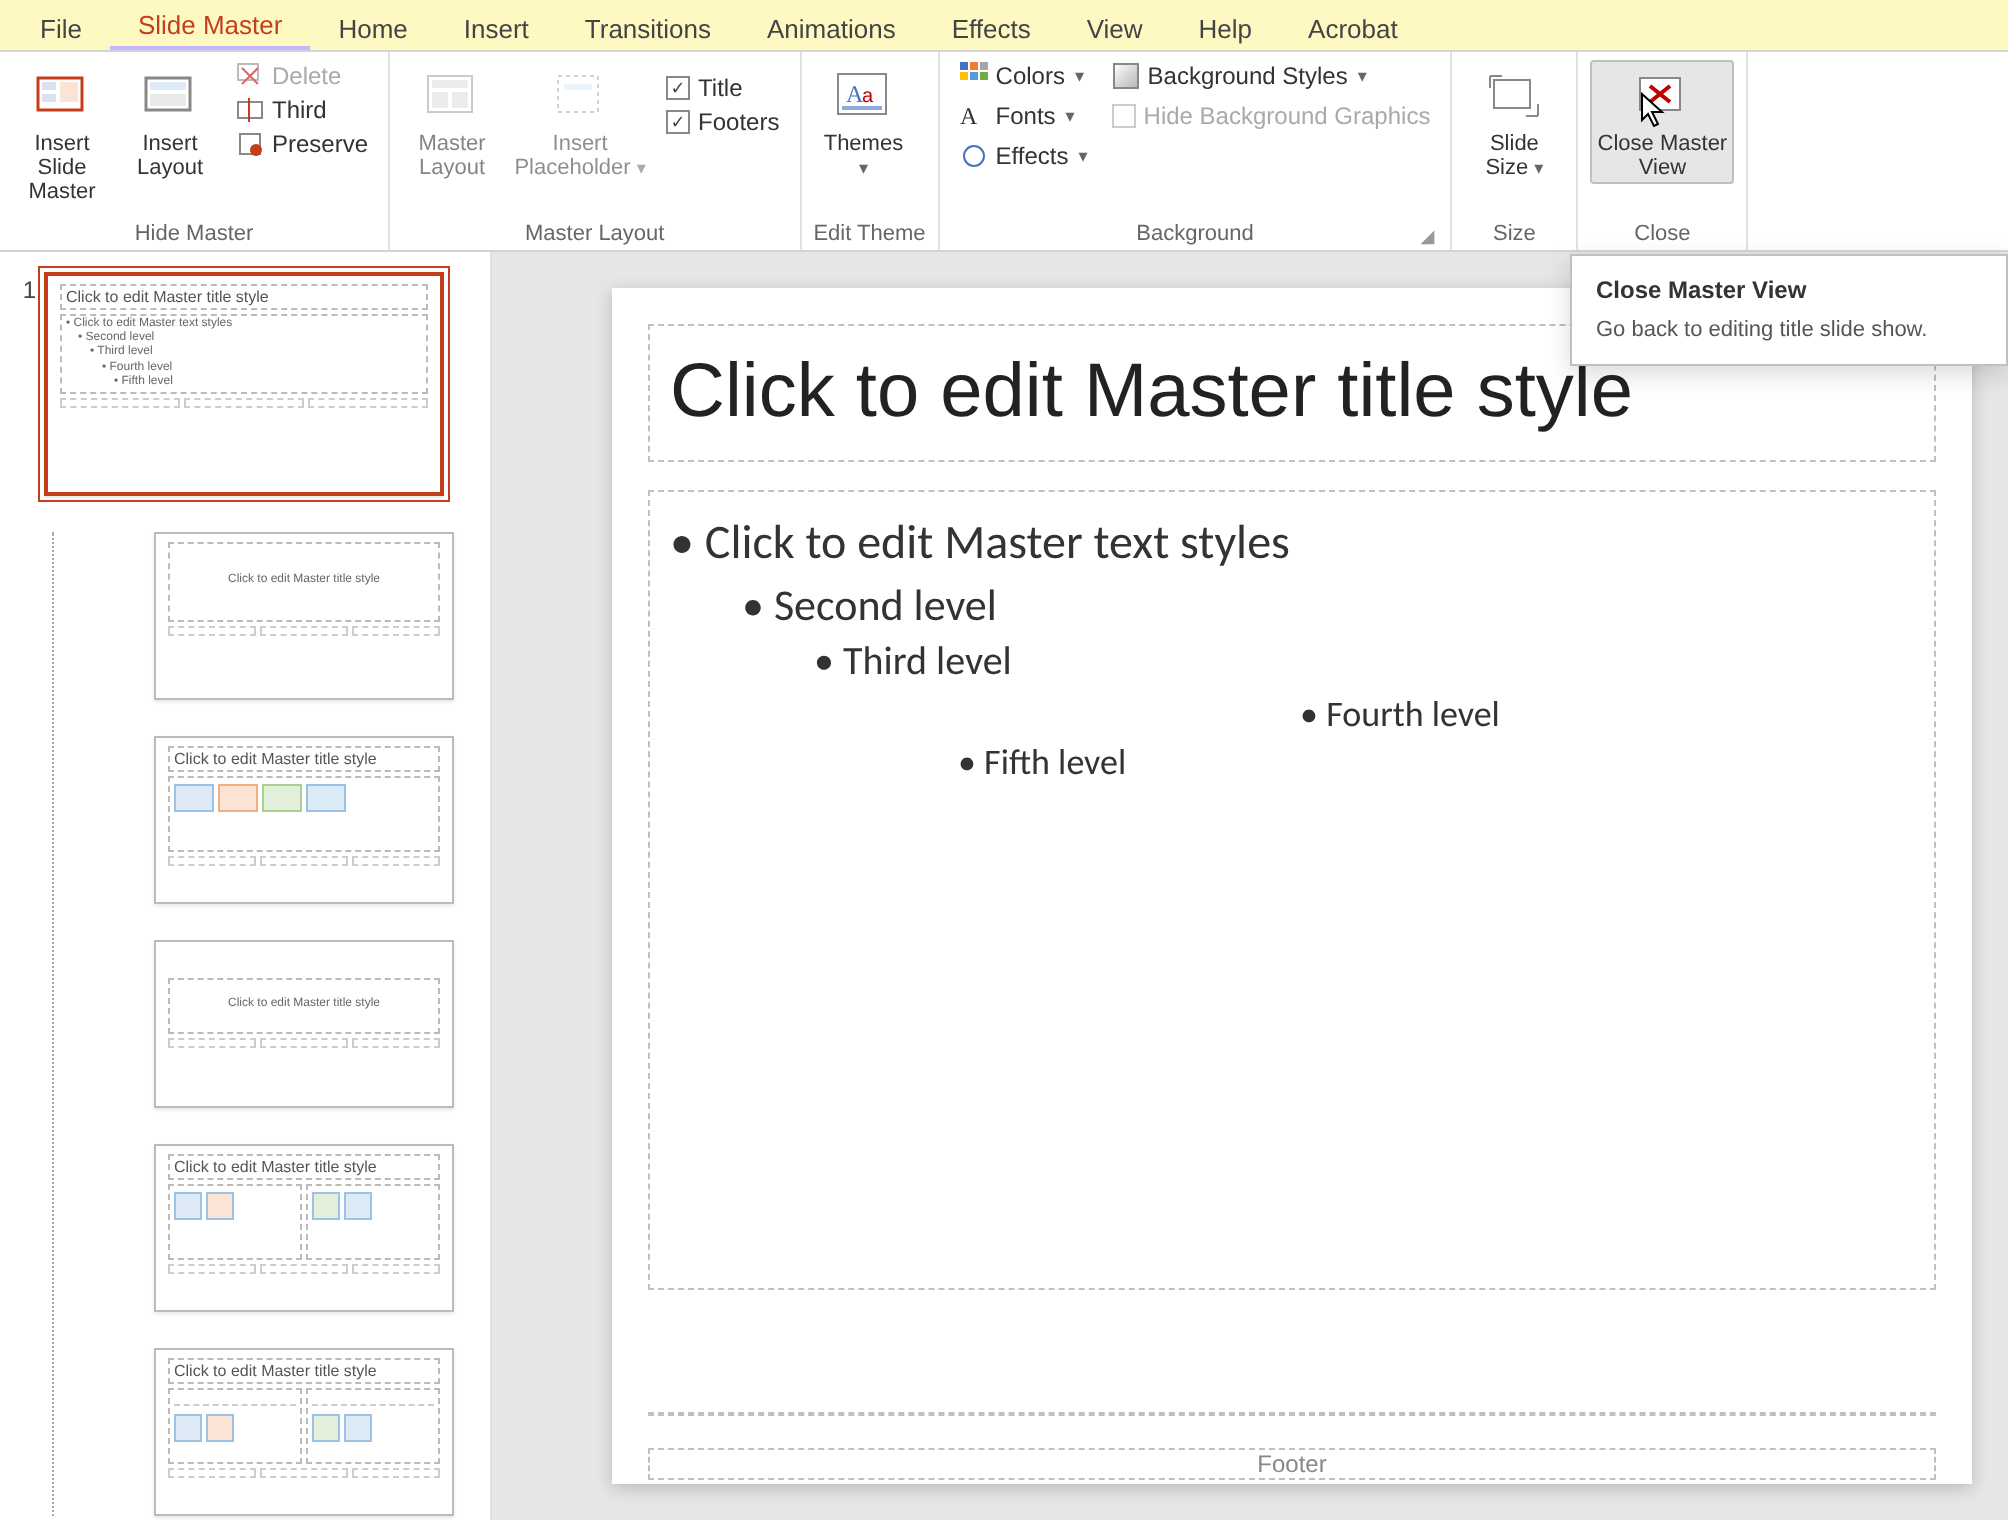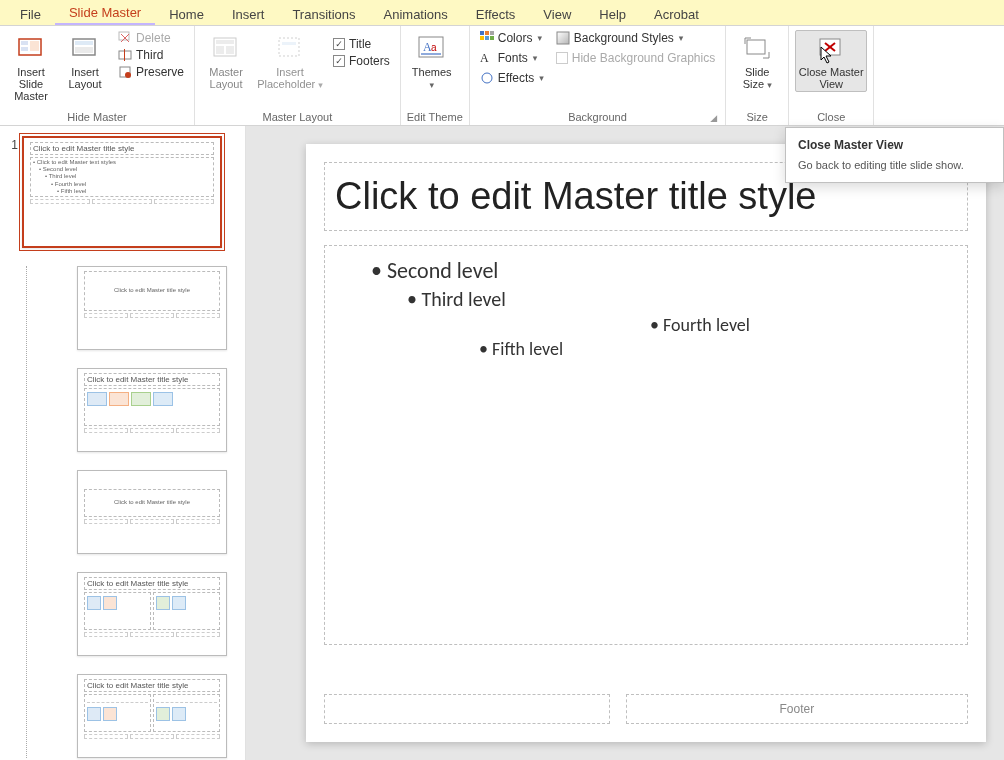--- a/index.html
+++ b/index.html
@@ -53,21 +53,21 @@
   .ph.title .tx { font-size: 38px; font-family: "Calibri Light", "Segoe UI Light", Arial; color: #222; }
   .ph.body { padding: 10px 10px; height: 400px; }
   .ph.body ul { list-style: none; }
   .ph.body li { font-size: 24px; color: #333; line-height: 1.35; font-family: Calibri, Arial; }
   .ph.body li::before { content: "• "; }
   .lv2 { padding-left: 36px; font-size: 22px !important; }
   .lv3 { padding-left: 72px; font-size: 20px !important; }
   .lv3::before { content: "• " !important; }
   .lv4 { padding-left: 108px; font-size: 18px !important; text-align: center; }
   .lv5 { padding-left: 144px; font-size: 18px !important; }
-  .footers-row { display: flex; gap: 16px; position: absolute; bottom: 18px; left: 18px; right: 18px; }
+  .footers-row { display: flex; gap: 16px; position: absolute; bottom: 2px; left: 18px; right: 18px; flex-direction: column; }
   .ph.footer-box { flex: 1; height: 30px; display: flex; align-items: center; justify-content: center; font-size: 12px; color: #888; }
   .ph.footer-box.wide { flex: 1.2; }
   
   
   .tooltip { position: absolute; right: 0; top: 127px; width: 219px; background: #fff; border: 1px solid #c0c0c0; box-shadow: 0 4px 12px rgba(0,0,0,0.15); padding: 10px 12px; z-index: 10; }
   .tooltip .tt-title { font-weight: 600; font-size: 12px; color: #333; margin-bottom: 6px; }
   .tooltip .tt-body { font-size: 11px; color: #555; line-height: 1.3; }
 
   
   .thumb-panel::-webkit-scrollbar { width:16px; }
@@ -437,20 +437,21 @@
     </div>
   </div>
 
   <div class="editor-wrap">
     <div class="slide">
       <div class="placeholder ph title">
         <div class="tx">Click to edit Master title style</div>
       </div>
       <div class="placeholder ph body">
         <ul>
+          <li>Click to edit Master text styles</li>
           <li class="lv2">Second level</li>
           <li class="lv3">Third level</li>
           <li class="lv4">Fourth level</li>
           <li class="lv5">Fifth level</li>
         </ul>
       </div>
       <div class="footers-row">
         <div class="placeholder ph footer-box"></div>
         <div class="placeholder ph footer-box wide">Footer</div>
       </div>

